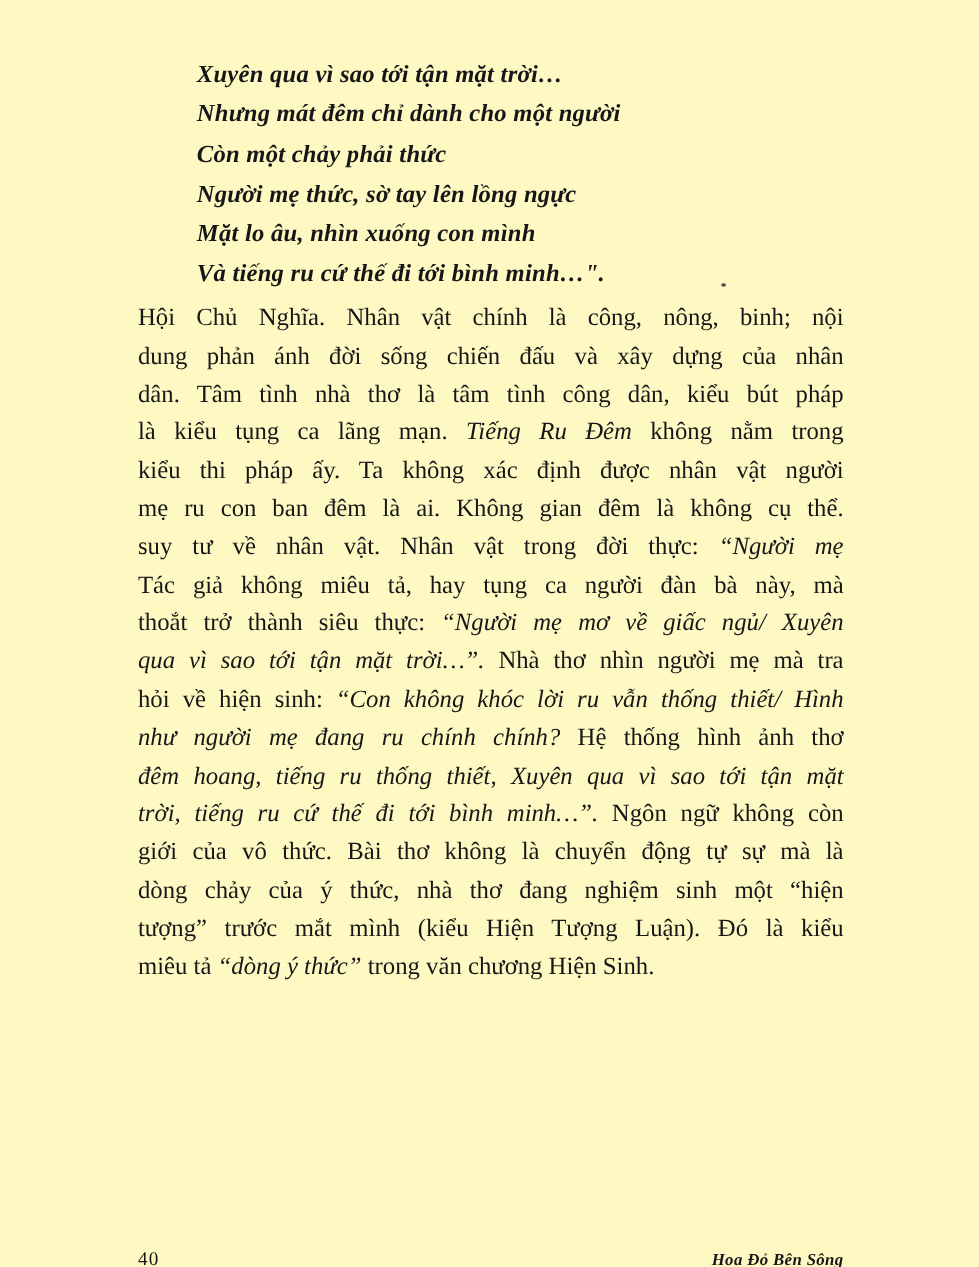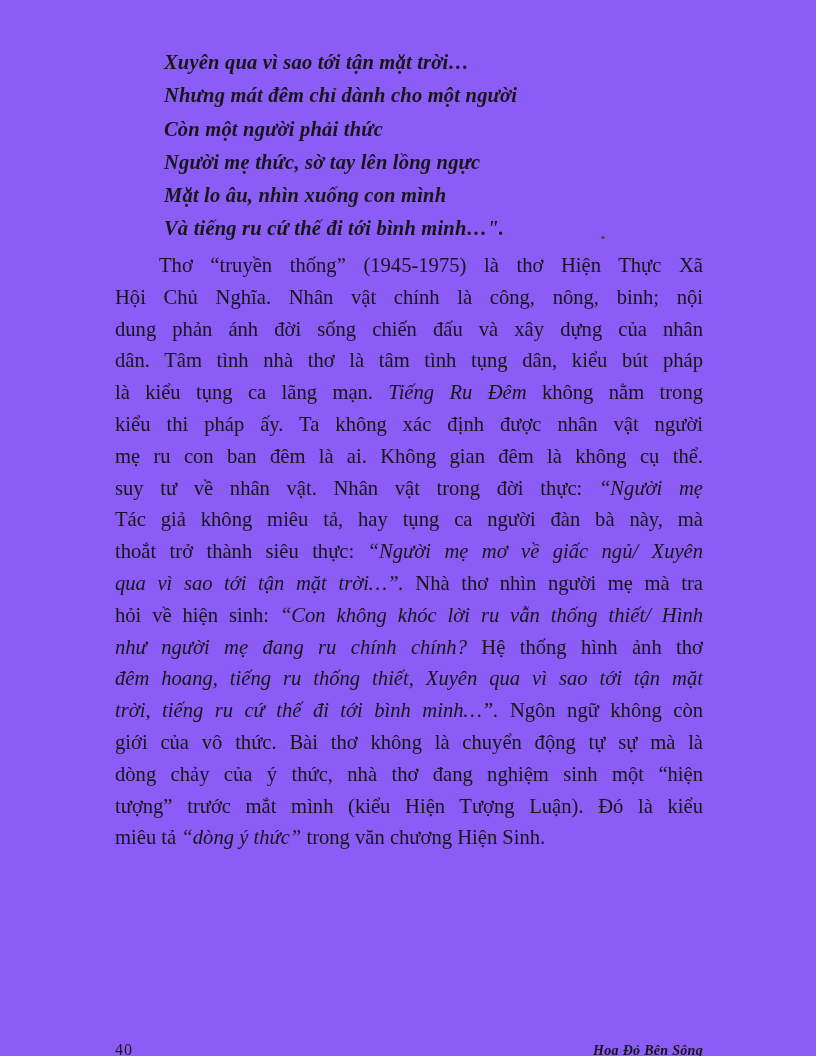--- a/index.html
+++ b/index.html
@@ -5,21 +5,21 @@
   html, body {
     margin: 0;
     padding: 0;
     background: #e8e8e8;
   }
   .page {
     position: relative;
     width: 816px;
     height: 1056px;
     margin: 0 auto;
-    background: #8b5cf6;
+    background: #fef9c3;
     color: #161616;
     font-family: "Liberation Serif", "DejaVu Serif", serif;
     overflow: hidden;
   }
   .poem {
     position: absolute;
     left: 164px;
     top: 46px;
     width: 480px;
     font-style: italic;
@@ -86,33 +86,32 @@
   }
 </style>
 </head>
 <body>
 
 <div class="page">
 
   <div class="poem">
       <div class="poem-line">Xuyên qua vì sao tới tận mặt trời…</div>
       <div class="poem-line">Nhưng mát đêm chỉ dành cho một người</div>
-      <div class="poem-line">Còn một người phải thức</div>
+      <div class="poem-line">Còn một chảy phải thức</div>
       <div class="poem-line">Người mẹ thức, sờ tay lên lồng ngực</div>
       <div class="poem-line">Mặt lo âu, nhìn xuống con mình</div>
       <div class="poem-line">Và tiếng ru cứ thế đi tới bình minh…".</div>
     </div>
 
   <div class="speck"></div>
 
   <div class="para">
-      <div class="pline first"><span>Thơ “truyền thống” (1945-1975) là thơ Hiện Thực Xã</span></div>
       <div class="pline"><span>Hội Chủ Nghĩa. Nhân vật chính là công, nông, binh; nội</span></div>
       <div class="pline"><span>dung phản ánh đời sống chiến đấu và xây dựng của nhân</span></div>
-      <div class="pline"><span>dân. Tâm tình nhà thơ là tâm tình tụng dân, kiểu bút pháp</span></div>
+      <div class="pline"><span>dân. Tâm tình nhà thơ là tâm tình công dân, kiểu bút pháp</span></div>
       <div class="pline"><span>là kiểu tụng ca lãng mạn. </span><span class="it">Tiếng Ru Đêm</span><span> không nằm trong</span></div>
       <div class="pline"><span>kiểu thi pháp ấy. Ta không xác định được nhân vật người</span></div>
       <div class="pline"><span>mẹ ru con ban đêm là ai. Không gian đêm là không cụ thể.</span></div>
       <div class="pline"><span>suy tư về nhân vật. Nhân vật trong đời thực: </span><span class="it">“Người mẹ</span></div>
       <div class="pline"><span>Tác giả không miêu tả, hay tụng ca người đàn bà này, mà</span></div>
       <div class="pline"><span>thoắt trở thành siêu thực: </span><span class="it">“Người mẹ mơ về giấc ngủ/ Xuyên</span></div>
       <div class="pline"><span class="it">qua vì sao tới tận mặt trời…”. </span><span>Nhà thơ nhìn người mẹ mà tra</span></div>
       <div class="pline"><span>hỏi về hiện sinh: </span><span class="it">“Con không khóc lời ru vẫn thống thiết/ Hình</span></div>
       <div class="pline"><span class="it">như người mẹ đang ru chính chính? </span><span>Hệ thống hình ảnh thơ</span></div>
       <div class="pline"><span class="it">đêm hoang, tiếng ru thống thiết, Xuyên qua vì sao tới tận mặt</span></div>

